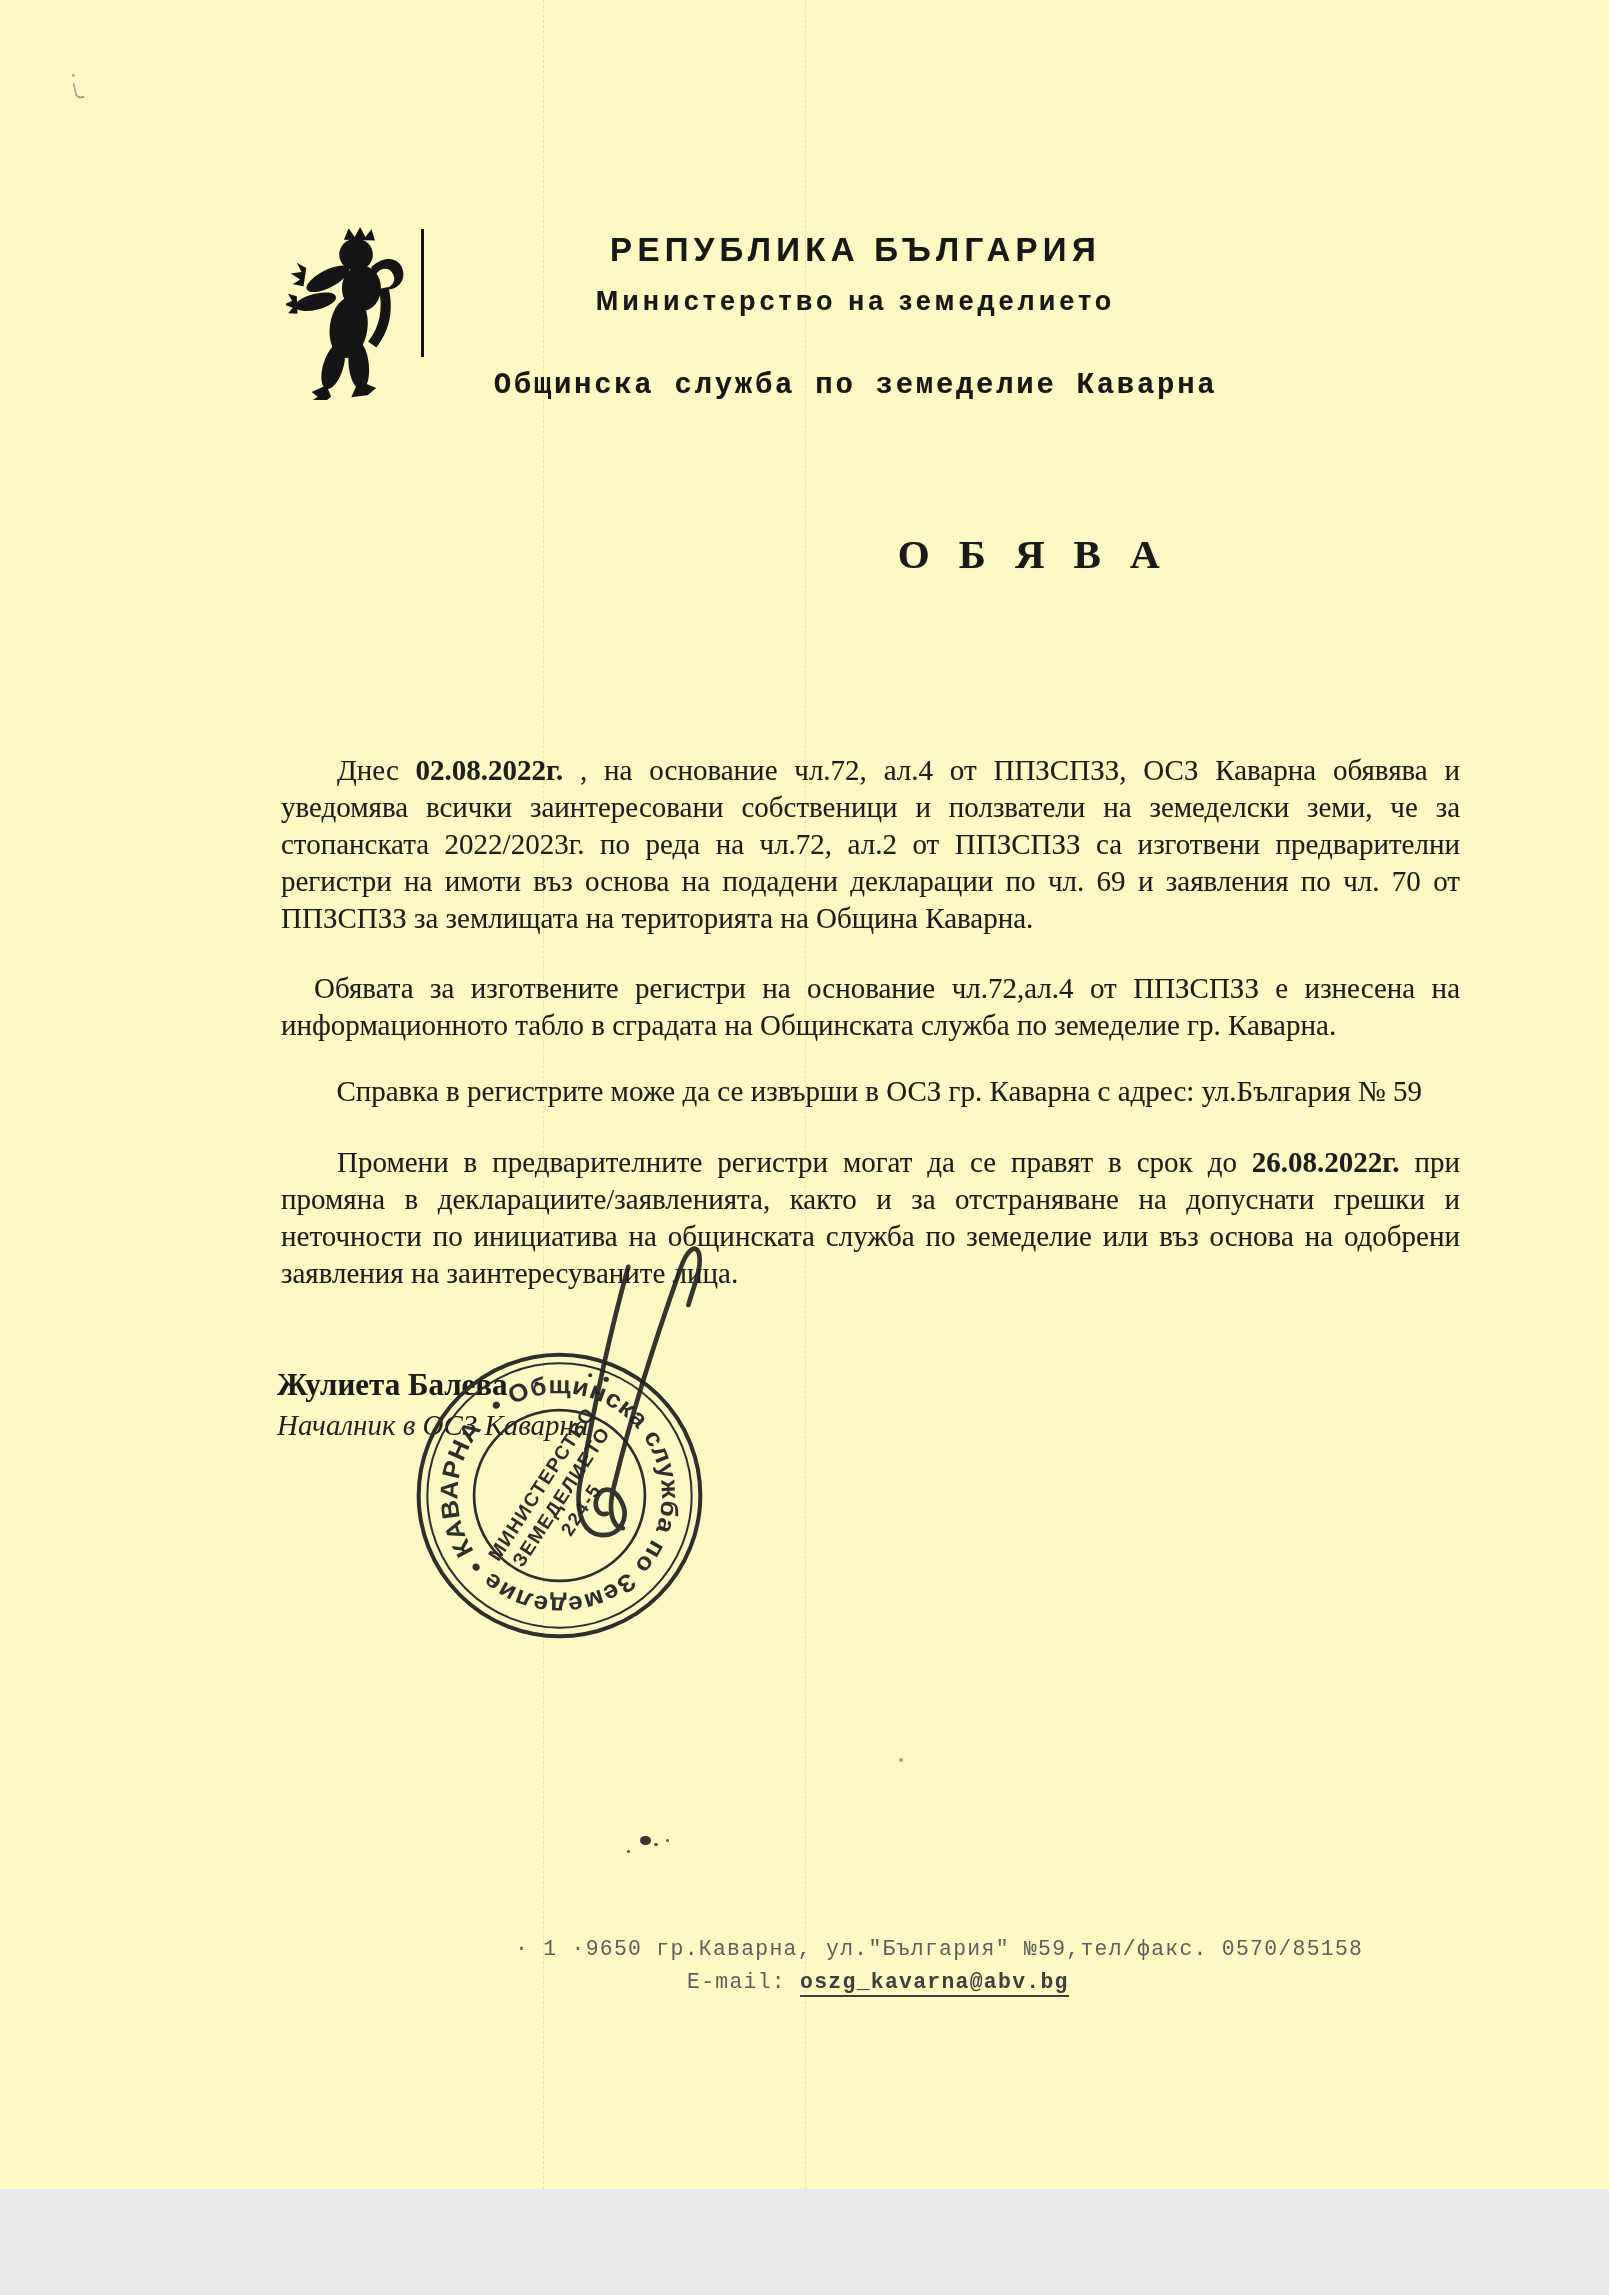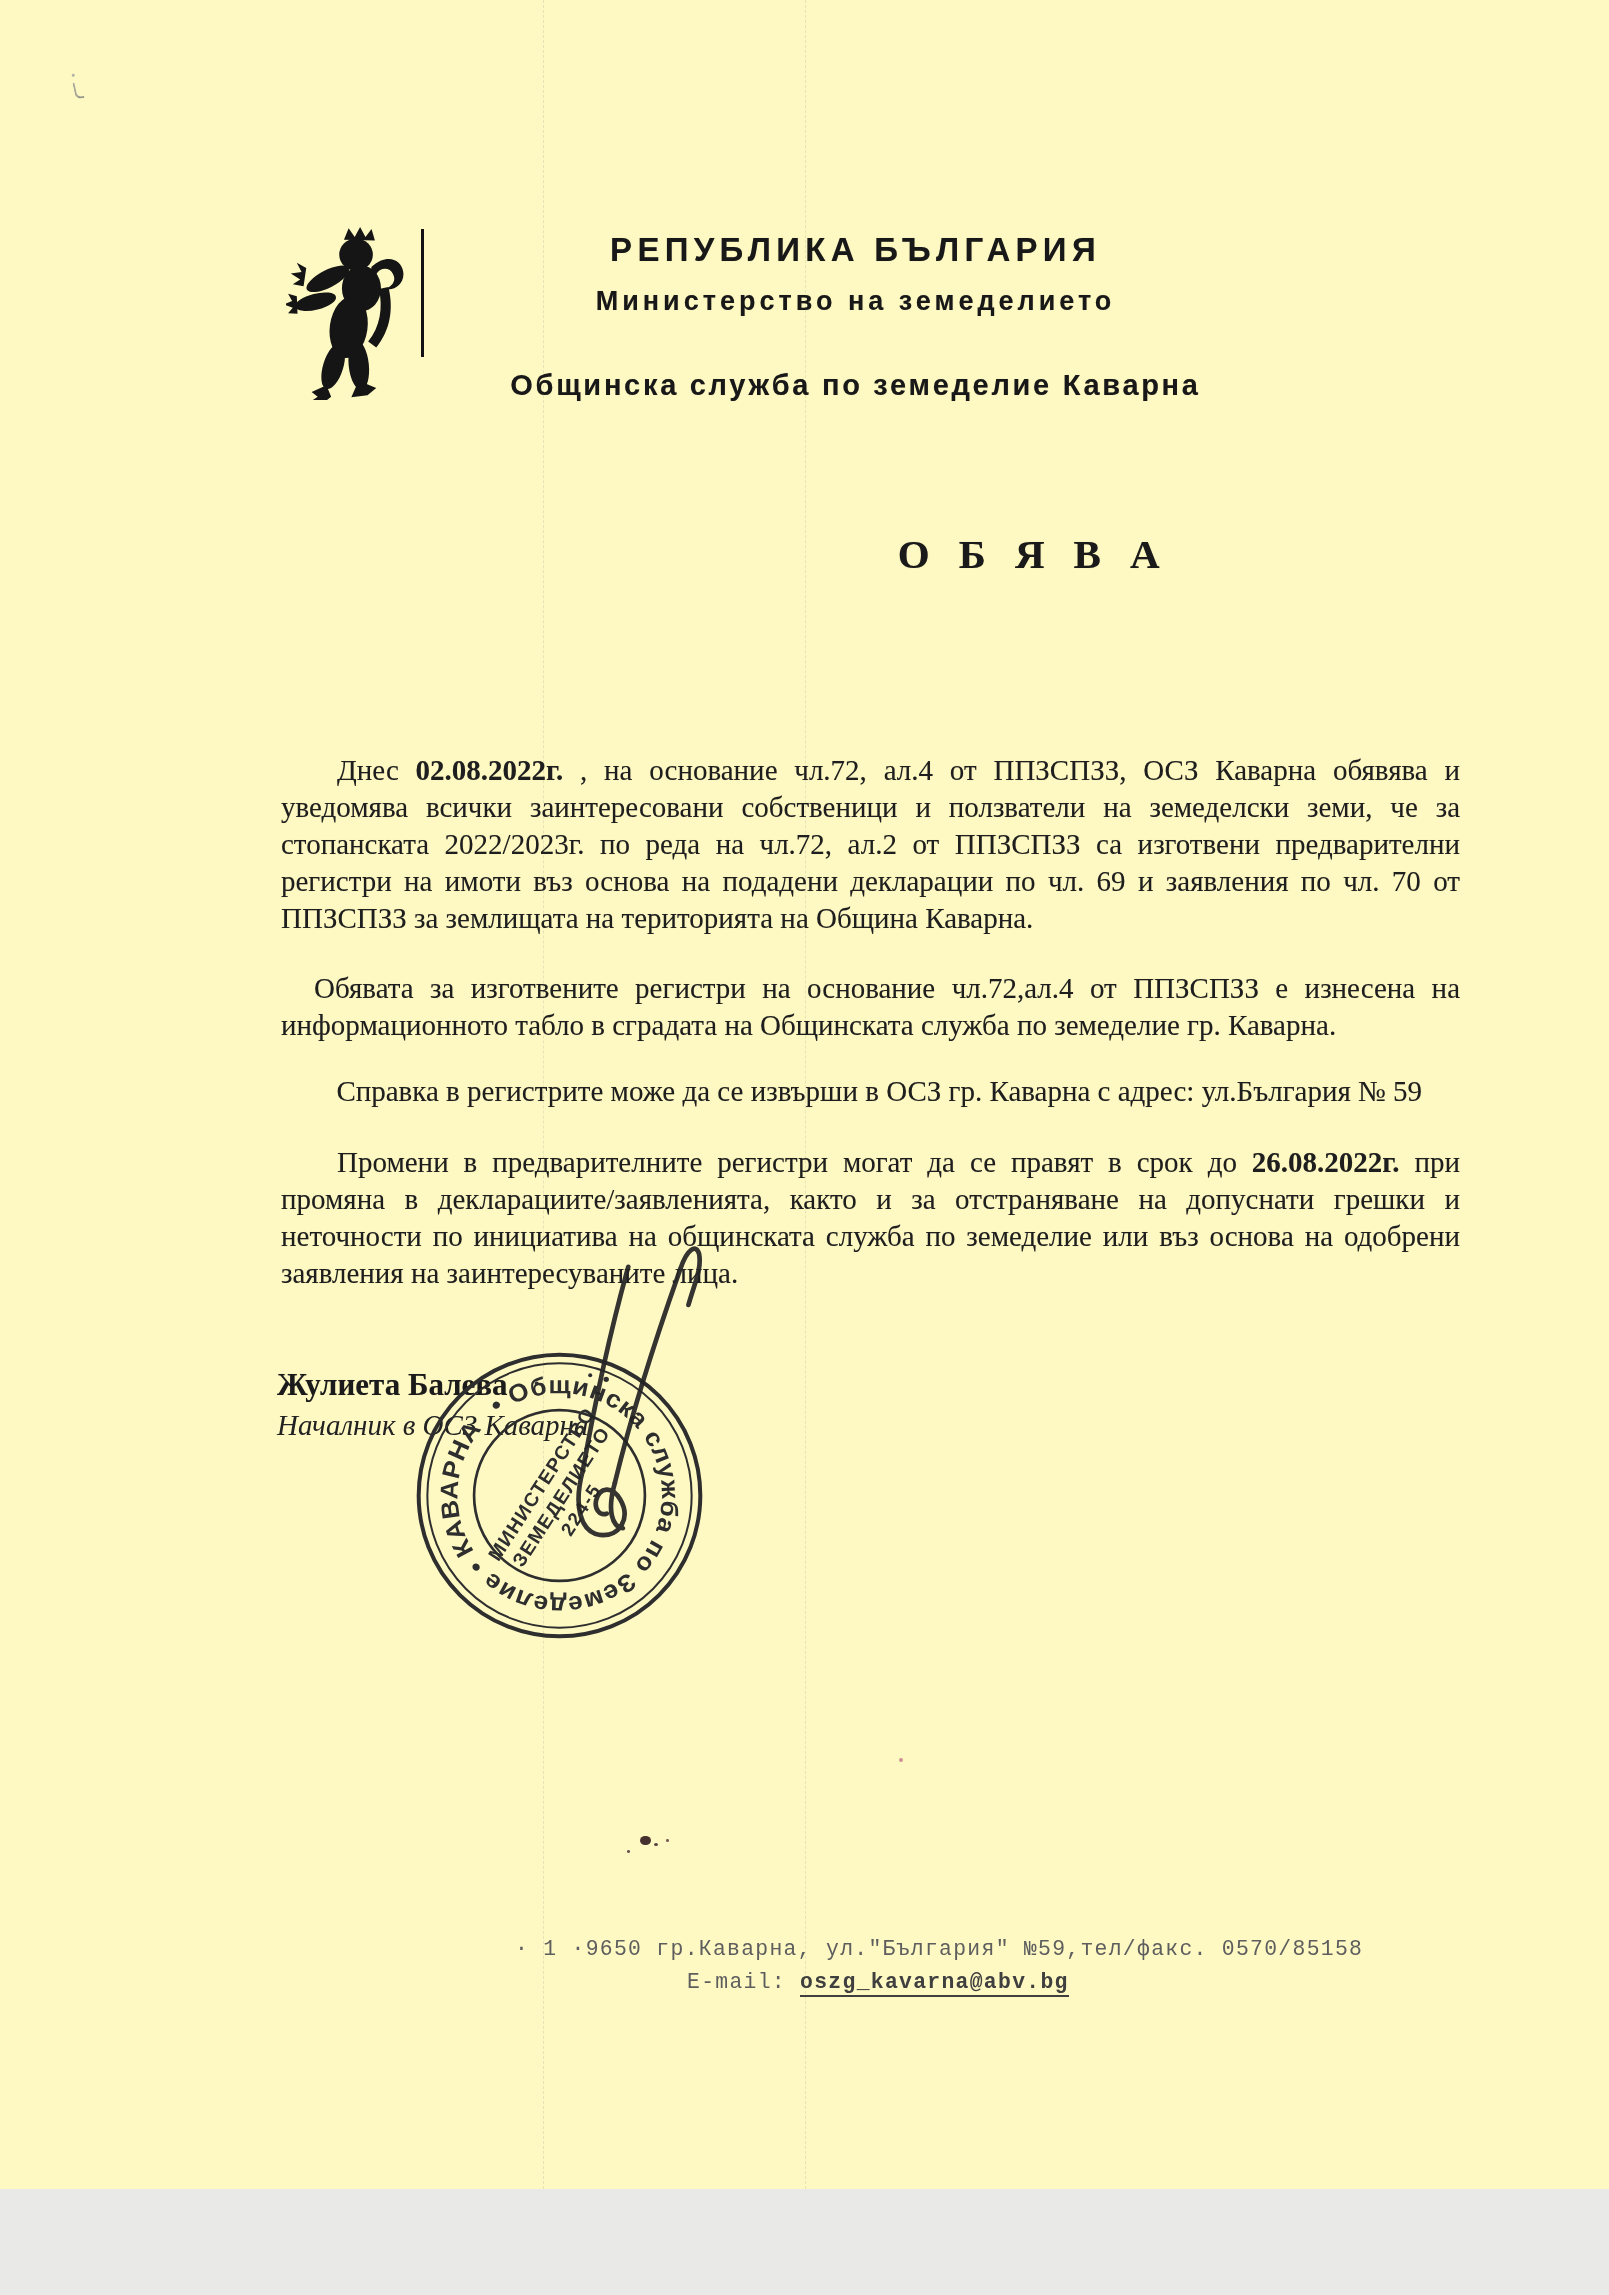--- a/index.html
+++ b/index.html
@@ -16,21 +16,21 @@
   .lion{position:absolute;left:286px;top:225px;width:128px;height:175px;}
   .hsep{position:absolute;left:421px;top:229px;width:3.3px;height:128px;background:#121212;}
   .hline{
     position:absolute;left:428px;width:855px;text-align:center;
     font-family:"Liberation Sans","DejaVu Sans",sans-serif;font-weight:bold;color:#181818;
     white-space:nowrap;text-shadow:0 0 0.7px rgba(20,20,20,.35);
   }
   .h1{top:231px;font-size:33px;letter-spacing:5.3px;}
   .h2{top:286px;font-size:27px;letter-spacing:4px;text-align:center;}
   .h3{top:326px;font-size:29px;letter-spacing:2px;}
-  .h4{top:369px;font-size:29px;letter-spacing:2.7px;}
+  .h4{top:369px;font-size:29px;letter-spacing:2.7px;font-family:Liberation Mono, monospace;}
 
   .doc-title{
     position:absolute;left:441px;top:530px;width:728px;text-align:right;
     font-size:41px;font-weight:bold;letter-spacing:9.4px;color:#1a1a1a;
     text-shadow:0 0 0.7px rgba(0,0,0,.4);
   }
 
   .bodytext{position:absolute;left:281px;width:1179px;font-size:29px;line-height:37px;
     text-align:justify;color:#1e1e1e;text-shadow:0 0 0.7px rgba(0,0,0,.28);}
   .p1{top:723px;text-indent:56px;}

